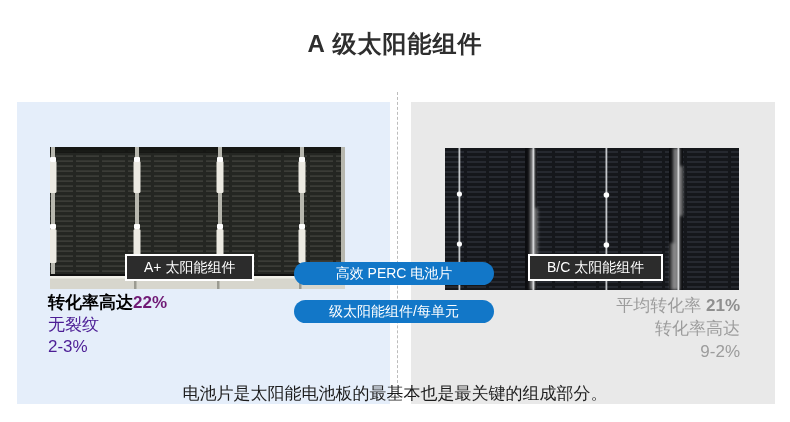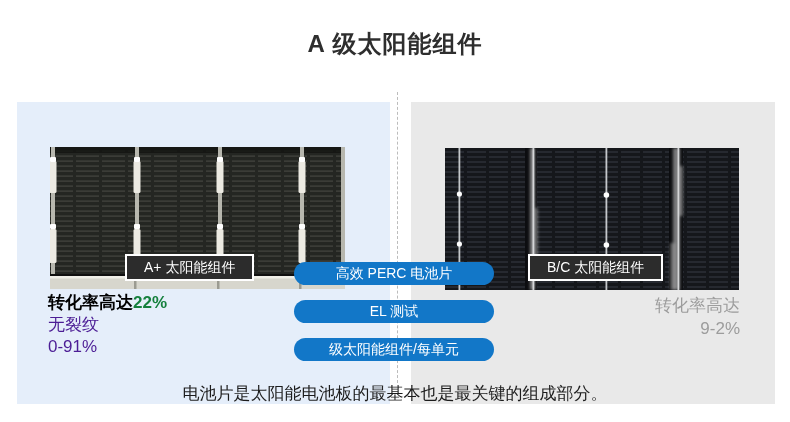--- a/index.html
+++ b/index.html
@@ -24,21 +24,21 @@
   .grade-label { position:absolute; top:152px; background:#2c2c2c; border:2px solid #ffffff;
     color:#ffffff; font-size:14px; line-height:19px; padding:2px 17px; white-space:nowrap;
     z-index:4; }
   .grade-label-left  { left:108px; }
   .grade-label-right { left:117px; }
 
   .stats { position:absolute; font-size:17px; line-height:22px; z-index:3; }
   .stats-left  { left:31px; top:190px; text-align:left; }
   .stats-right { right:35px; top:192px; text-align:right; color:#9c9c9c; line-height:23px; }
   .stats-left .prefix { color:#000000; font-weight:bold; }
-  .stats-left .value  { color:#15803d; font-weight:bold; }
+  .stats-left .value  { color:#701a75; font-weight:bold; }
   .stats-left .blue   { color:#4c1d95; }
   .stats-right .value { color:#8f8f8f; font-weight:bold; }
 
   .pill-stack { position:absolute; left:294px; top:262px; width:200px; z-index:6;
     display:flex; flex-direction:column; gap:15px; }
   .pill { height:23px; background:#1277c8; border-radius:12px; border:none;
     color:#ffffff; font-size:14px; display:flex; align-items:center; justify-content:center;
     font-family:inherit; cursor:pointer; white-space:nowrap; }
 
   .caption { position:absolute; top:382px; left:0; width:790px; text-align:center;
@@ -101,21 +101,21 @@
       </g>
     </svg>
 
     <div class="grade-label grade-label-left">
       <span>A+ 太阳能组件</span>
     </div>
 
     <div class="stats stats-left">
       <div><span class="prefix">转化率高达</span><span class="value">22%</span></div>
       <div class="blue">无裂纹</div>
-      <div class="blue">0-91%</div>
+      <div class="blue">2-3%</div>
     </div>
   </div>
 
   <div class="divider"></div>
 
   <div class="panel panel-right">
 
     <svg class="cell-img cell-img-right" viewBox="0 0 294 142" preserveAspectRatio="none" aria-hidden="true">
       <defs>
         <pattern id="fingersB" width="22" height="5" patternUnits="userSpaceOnUse">
@@ -152,26 +152,26 @@
         <rect x="234" y="18" width="4" height="50" fill="#d8d8d8" opacity="0.45"></rect>
         <rect x="225" y="95" width="5" height="47" fill="#cfcfcf" opacity="0.4"></rect>
       </g>
     </svg>
 
     <div class="grade-label grade-label-right">
       <span>B/C 太阳能组件</span>
     </div>
 
     <div class="stats stats-right">
+      <div><span>平均转化率 </span><span class="value">21%</span></div>
       <div>转化率高达</div>
       <div>9-2%</div>
     </div>
   </div>
 
   <div class="pill-stack">
     <button class="pill">高效 PERC 电池片</button>
-    <button class="pill">EL 测试</button>
     <button class="pill">级太阳能组件/每单元</button>
   </div>
 
   <div class="caption">电池片是太阳能电池板的最基本也是最关键的组成部分。</div>
 
 </div>
 
 </body></html>

